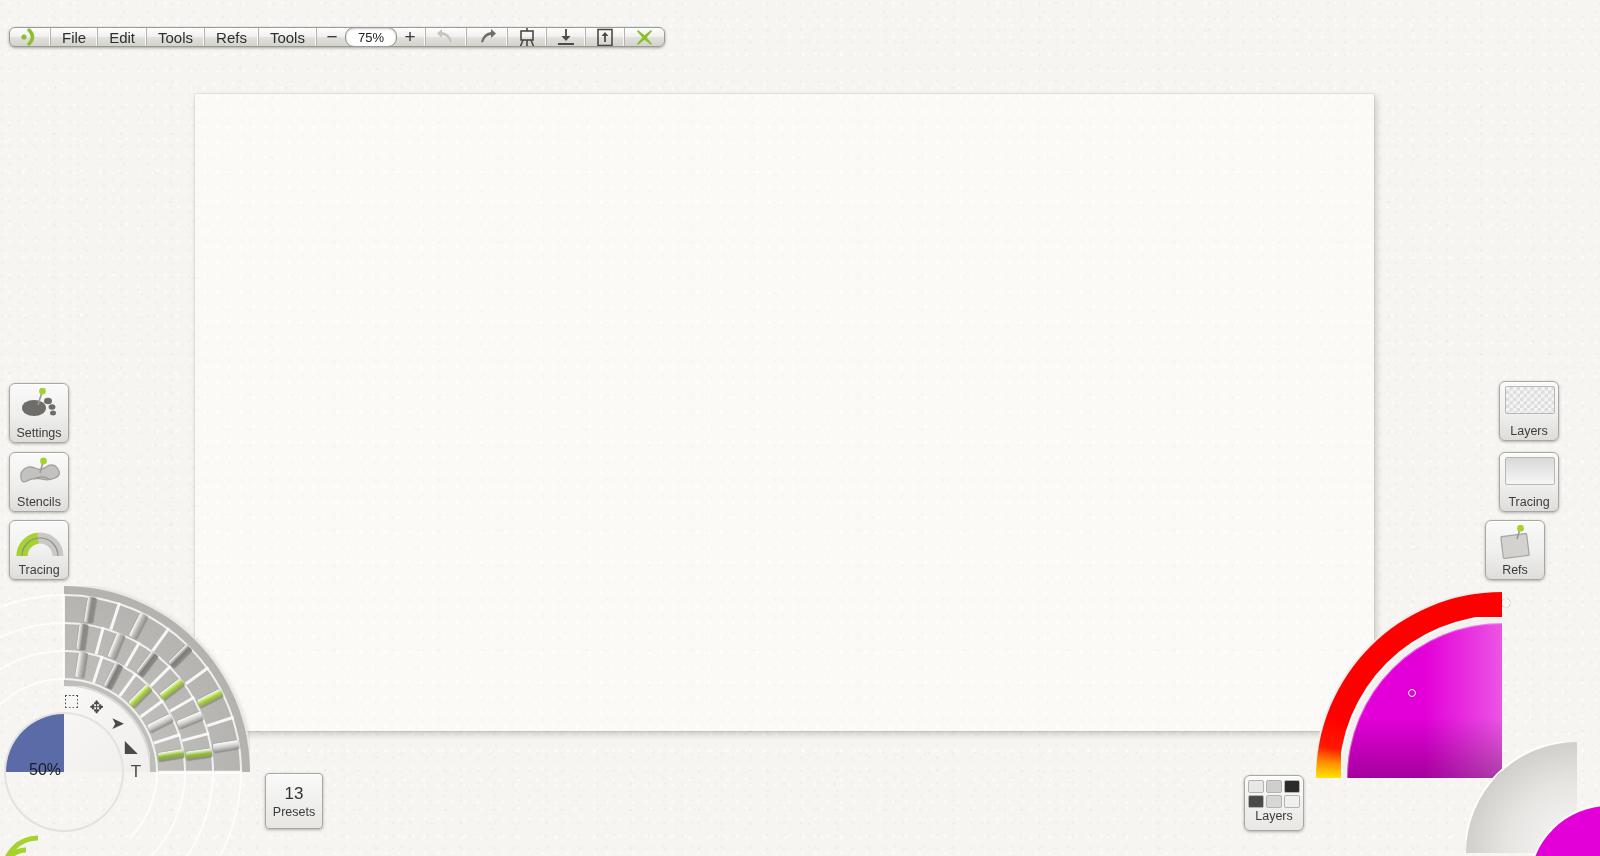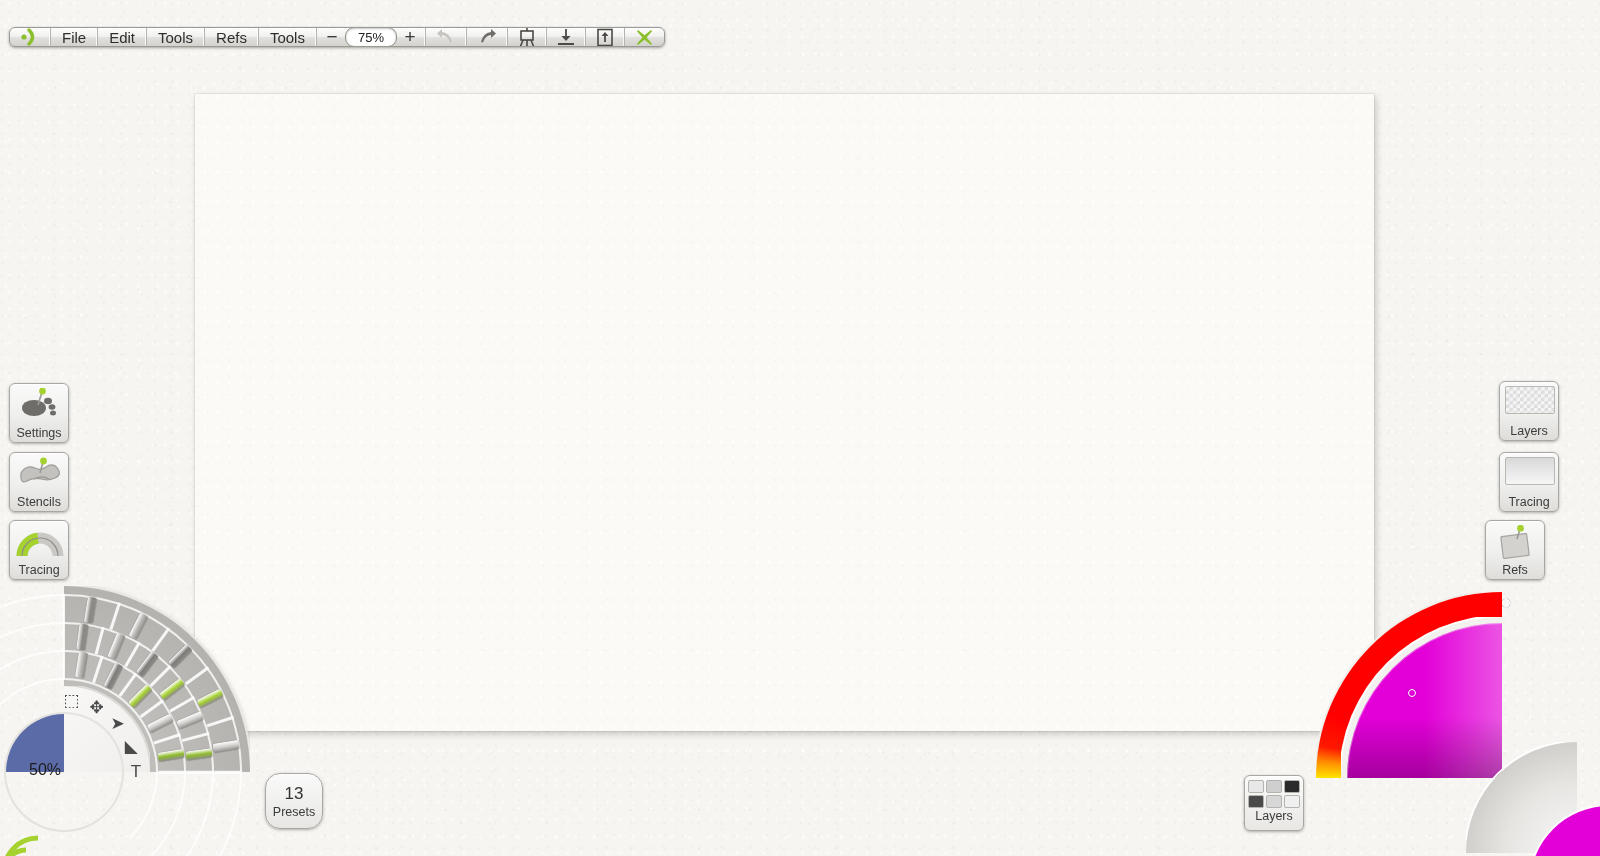--- a/index.html
+++ b/index.html
@@ -90,21 +90,21 @@
   .swatch-grad {
     position:absolute; left:5px; top:4px; width:50px; height:28px;
     border:1px solid #b9b8b3; border-radius:2px;
     background:linear-gradient(to bottom,#d9d9d9,#f6f6f6);
   }
 
   
   #btn-presets {
     position:absolute; left:265px; top:773px; width:58px; height:56px;
     background:linear-gradient(to bottom,#fafafa,#e7e6e3);
-    border:1px solid #a8a7a2; border-radius:15px;
+    border:1px solid #a8a7a2; border-radius:4px;
     box-shadow:0 1px 3px rgba(0,0,0,.3), inset 0 1px 0 rgba(255,255,255,.95);
     display:flex; flex-direction:column; align-items:center; justify-content:center;
     cursor:default; user-select:none;
   }
   #presets-count { font-size:17px; color:#333; line-height:22px; }
   #presets-label { font-size:12.5px; color:#3b3b3b; }
 
   #panel-samples {
     position:absolute; left:1244px; top:775px; width:60px; height:56px;
     background:linear-gradient(to bottom,#fbfbfb,#e8e7e4);

